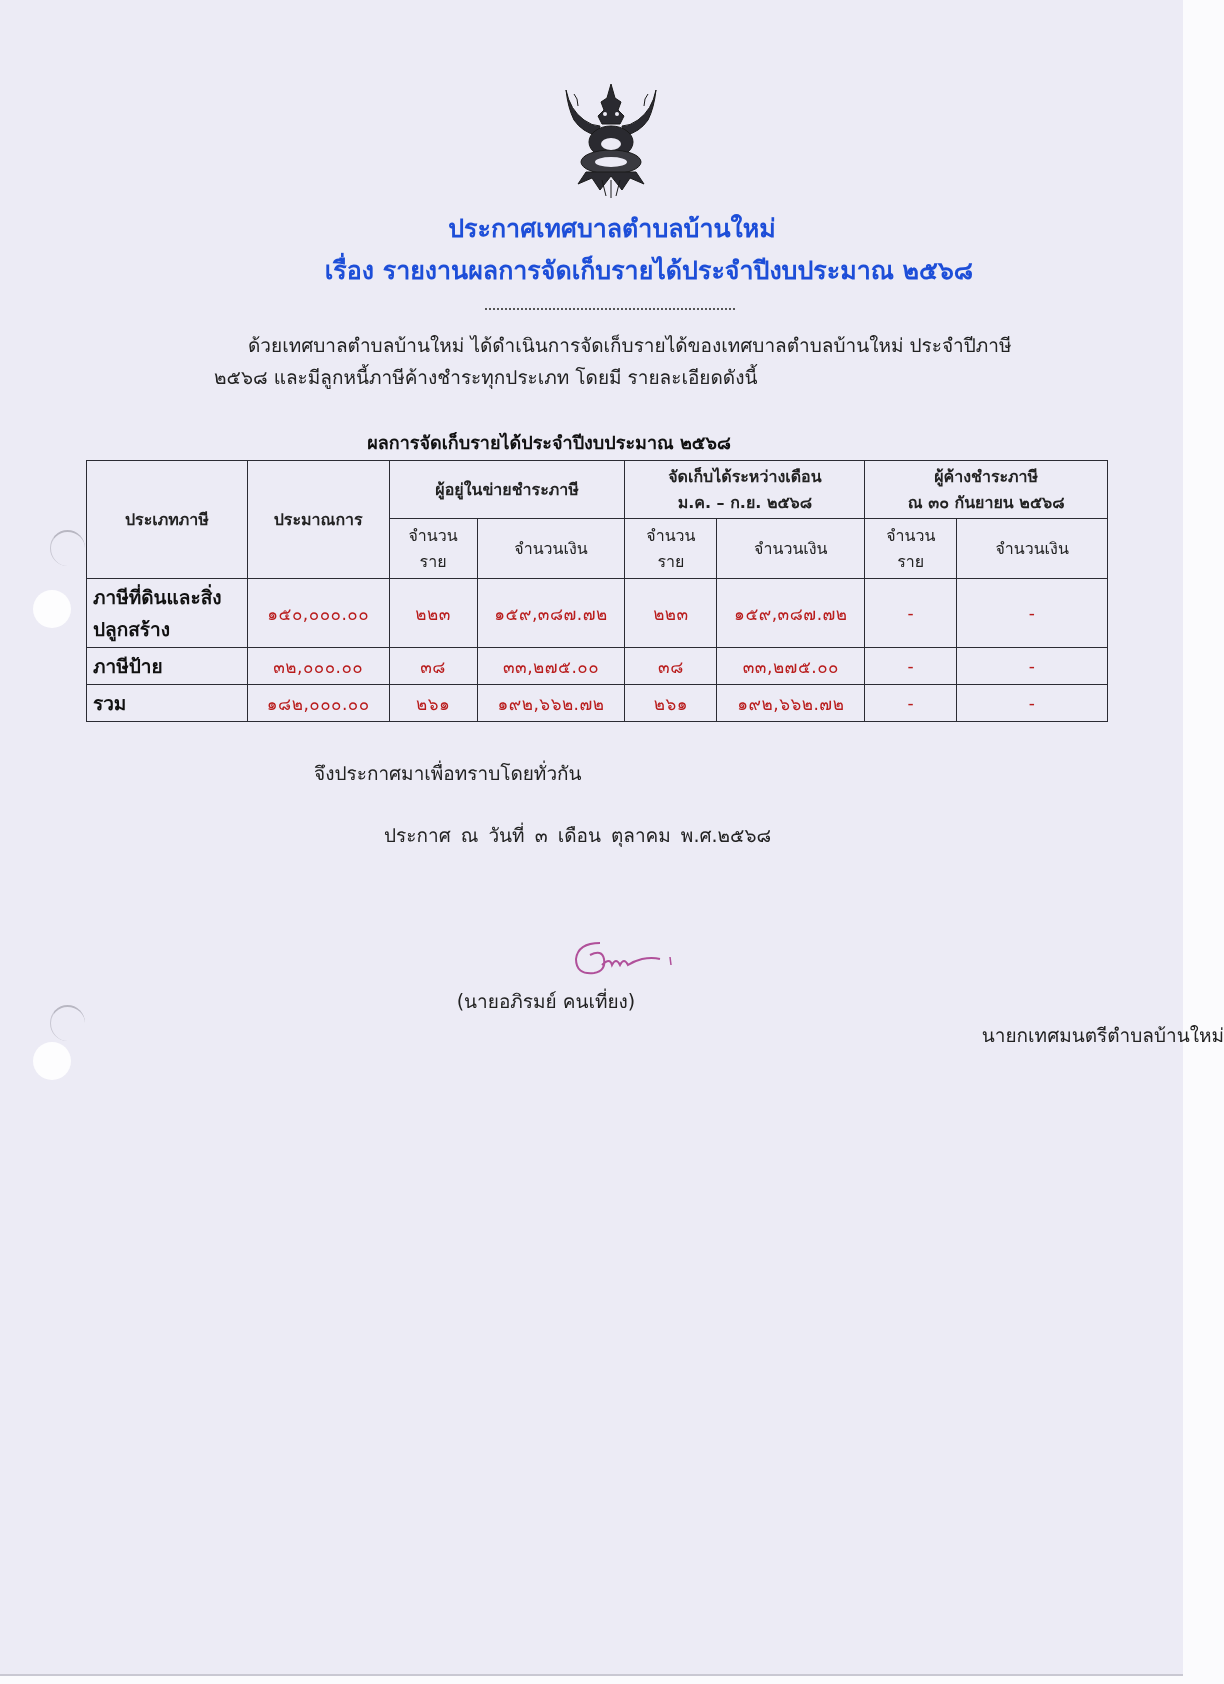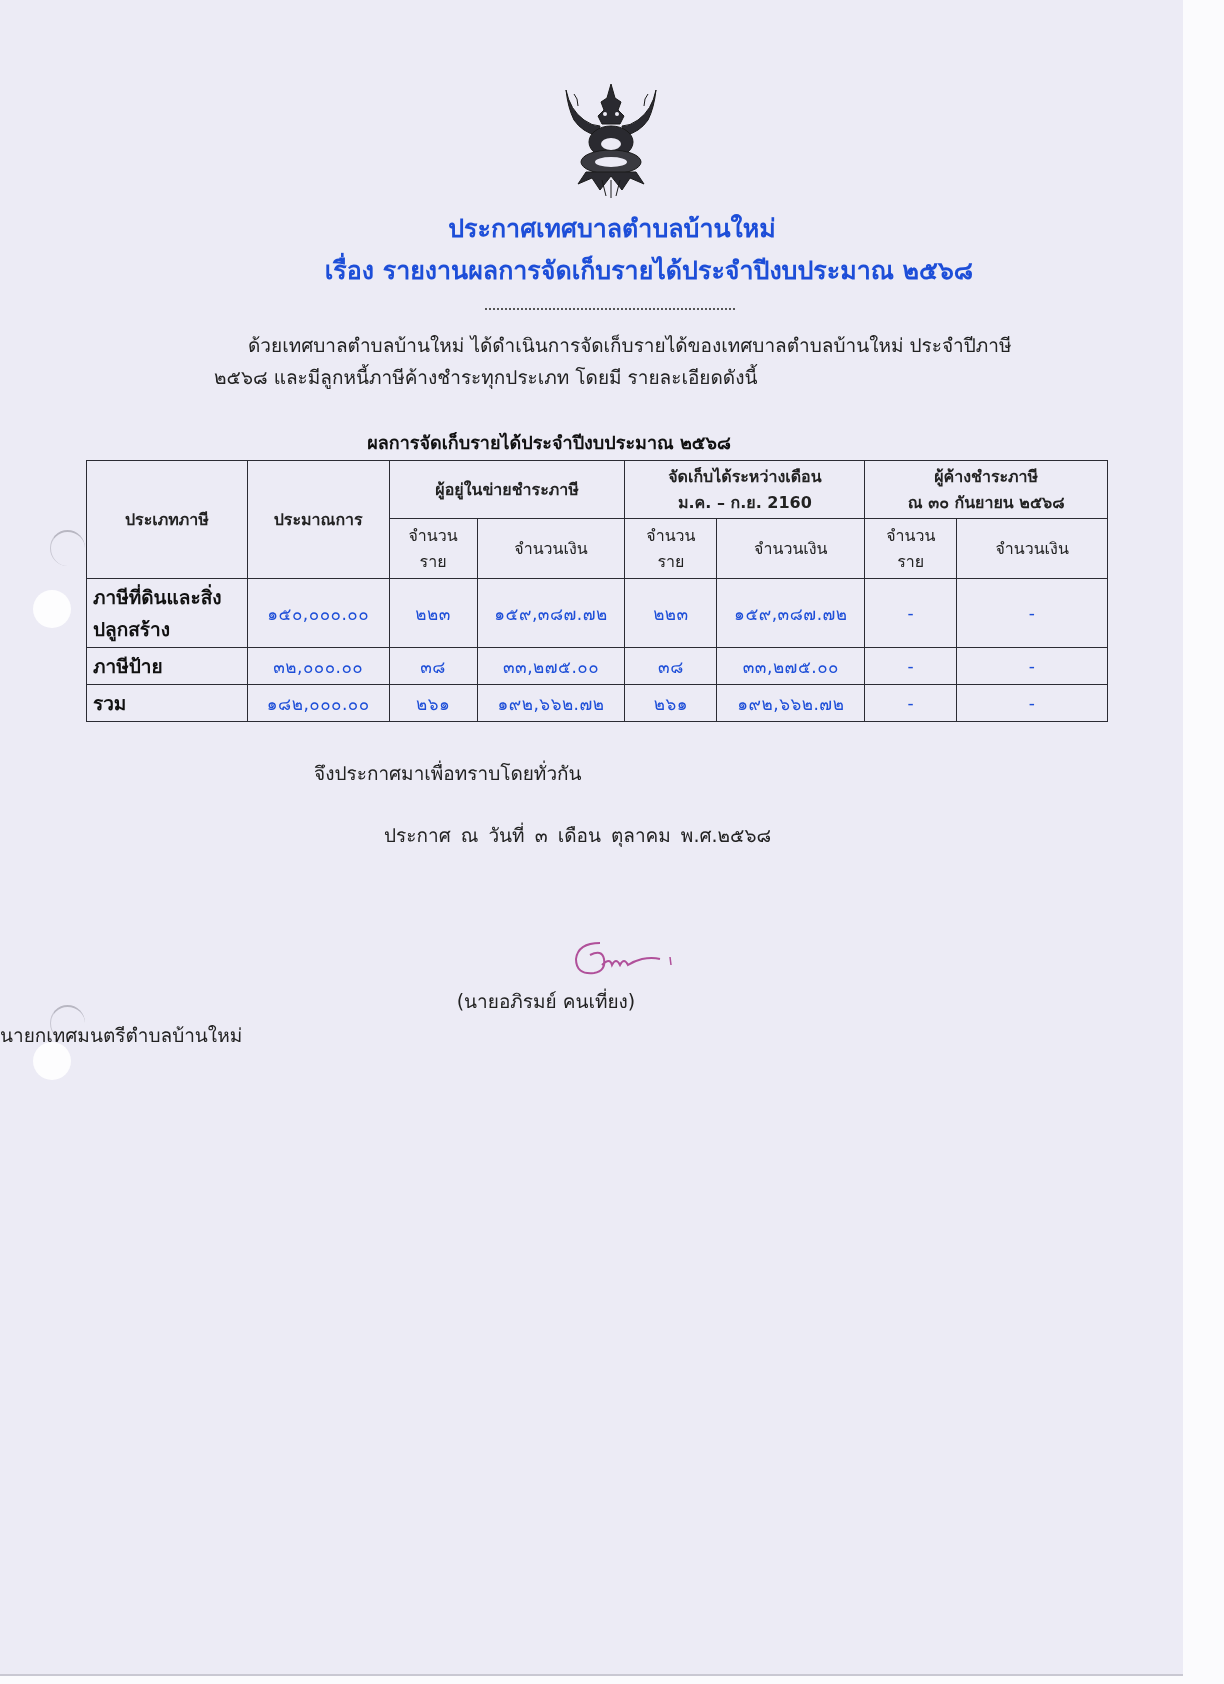--- a/index.html
+++ b/index.html
@@ -50,28 +50,28 @@
     position: absolute; left: 86px; top: 460px;
     width: 1022px; border-collapse: collapse;
     font-size: 17px;
   }
   table.report th, table.report td {
     border: 1.5px solid #2b2b33; text-align: center; vertical-align: middle;
     padding: 2px 4px;
   }
   table.report th { font-weight: bold; color: #222; font-size: 16px; }
   table.report th.sub { font-weight: normal; font-size: 16px; line-height: 26px; }
-  table.report td { color: #1d4ed8; height: 30px; }
+  table.report td { color: #b91c1c; height: 30px; }
   table.report td.type { text-align: left; font-weight: bold; font-size: 19px; color: #111; line-height: 32px; padding-left: 6px; }
   table.report td.num { font-size: 17px; letter-spacing: 0.5px; }
   .closing { position: absolute; top: 758px; left: 314px; font-size: 19px; color: #222; }
   .dateline { position: absolute; top: 820px; left: 384px; font-size: 19px; color: #222; word-spacing: 4px; }
   .signature { position: absolute; left: 560px; top: 935px; width: 120px; height: 50px; }
   .signer-name { position: absolute; top: 986px; left: 0; width: 1092px; text-align: center; font-size: 19px; color: #222; }
-  .signer-title { position: absolute; top: 1020px; left: 0; width: 1224px; text-align: left; font-size: 19px; color: #222; }
+  .signer-title { position: absolute; top: 1020px; left: 0; width: 1224px; text-align: right; font-size: 19px; color: #222; }
 </style>
 </head>
 <body>
 
 <div class="paper">
 
   <div class="hole-arc" style="top:530px;"></div>
   <div class="hole" style="top:590px;"></div>
   <div class="hole-arc" style="top:1005px;"></div>
   <div class="hole" style="top:1042px;"></div>
@@ -116,21 +116,21 @@
       <col style="width:92px">
         <col style="width:151px">
     </colgroup>
     <thead>
       <tr style="height:58px;">
         <th rowspan="2">ประเภทภาษี</th>
         <th rowspan="2">ประมาณการ</th>
         <th colspan="2">ผู้อยู่ในข่ายชำระภาษี</th>
         <th colspan="2" class="sub" style="font-weight:bold;">
           <div>จัดเก็บได้ระหว่างเดือน</div>
-          <div>ม.ค. – ก.ย. 2160</div>
+          <div>ม.ค. – ก.ย. ๒๕๖๘</div>
         </th>
         <th colspan="2" class="sub" style="font-weight:bold;">
           <div>ผู้ค้างชำระภาษี</div>
           <div>ณ  ๓๐ กันยายน ๒๕๖๘</div>
         </th>
       </tr>
       <tr style="height:60px;">
         <th class="sub">
           <div>จำนวน</div>
           <div>ราย</div>

